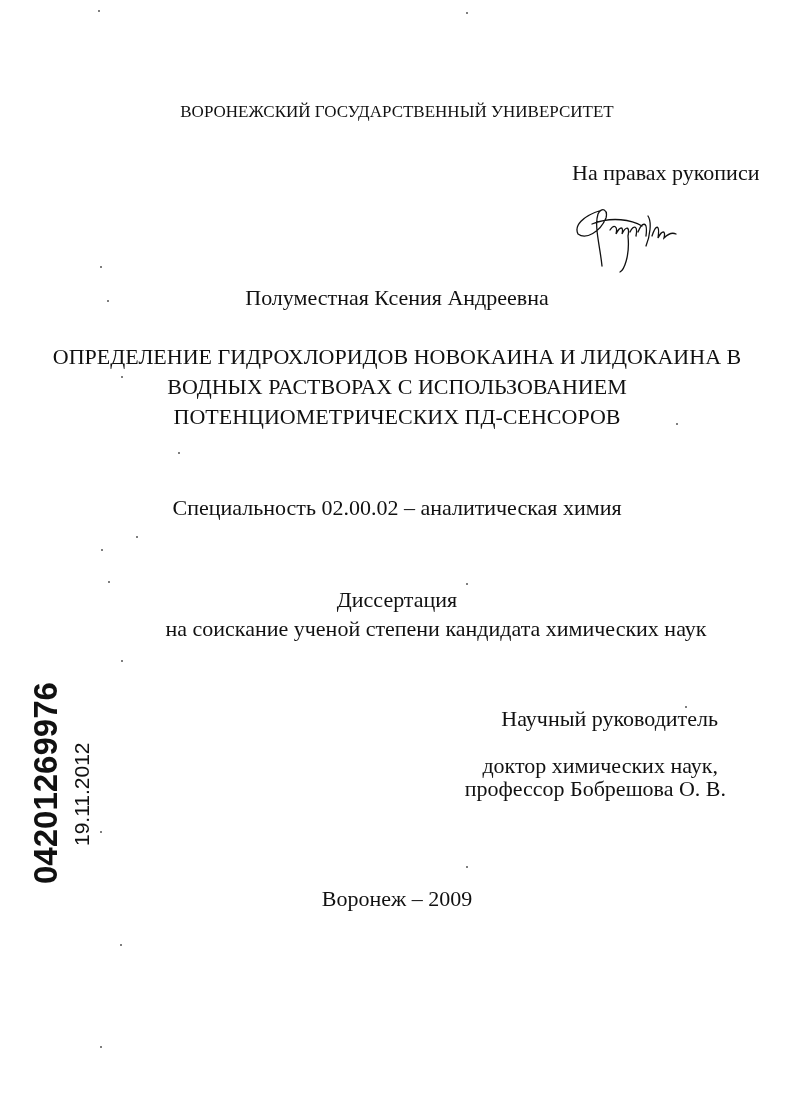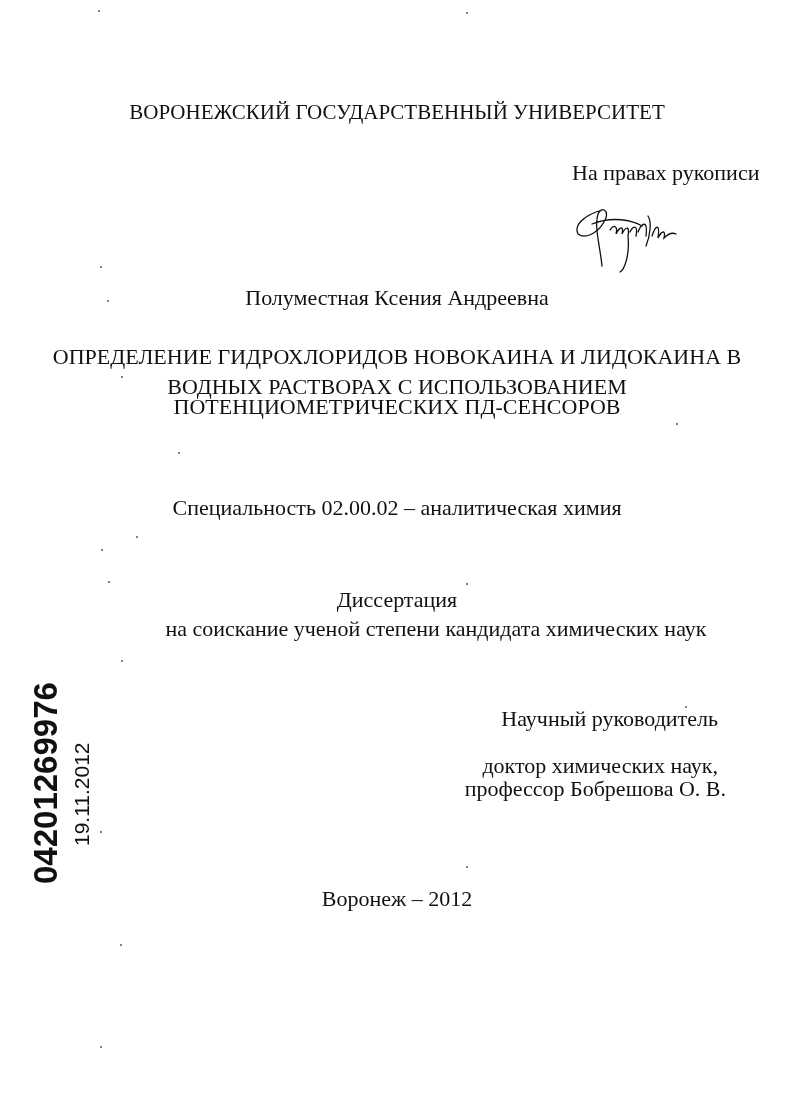--- a/index.html
+++ b/index.html
@@ -12,48 +12,48 @@
   .right { }
   .stamp {
     position:absolute; font-family:"Liberation Sans","DejaVu Sans",sans-serif;
     transform:rotate(-90deg); transform-origin:left top; white-space:nowrap; color:#111;
   }
   .dot { position:absolute; width:2px; height:2px; background:#555; border-radius:1px; }
 </style>
 </head>
 <body>
 
-<div class="t center" style="top:102px;font-size:21px;">ВОРОНЕЖСКИЙ ГОСУДАРСТВЕННЫЙ УНИВЕРСИТЕТ</div>
+<div class="t center" style="top:102px;font-size:17px;">ВОРОНЕЖСКИЙ ГОСУДАРСТВЕННЫЙ УНИВЕРСИТЕТ</div>
 
 <div class="t" style="top:163px;left:572px;">На правах рукописи</div>
 
 <svg style="position:absolute;left:572px;top:196px;" width="110" height="80" viewBox="0 0 110 80">
   <path d="M30 14 C10 20 2 30 6 38 C14 44 28 36 34 22 C36 14 30 10 26 18 C22 30 28 50 30 70 M20 28 C40 20 60 24 70 30 M38 34 C42 28 46 30 44 38 C48 30 52 30 50 38 C54 30 58 30 56 40 C58 60 52 74 48 76 M58 36 C62 28 66 30 64 40 M66 36 C70 26 76 24 74 40 M76 20 C80 26 78 40 74 50 M80 40 C84 28 88 28 86 42 C90 34 94 34 92 42 C96 38 100 36 104 38" fill="none" stroke="#111" stroke-width="1.3" stroke-linecap="round"></path>
 </svg>
 
 <div class="t center" style="top:288px;">Полуместная Ксения Андреевна</div>
 
 <div>
   <div class="t center" style="top:347px;">ОПРЕДЕЛЕНИЕ ГИДРОХЛОРИДОВ НОВОКАИНА И ЛИДОКАИНА В</div>
   <div class="t center" style="top:377px;">ВОДНЫХ РАСТВОРАХ С ИСПОЛЬЗОВАНИЕМ</div>
-  <div class="t center" style="top:397px;">ПОТЕНЦИОМЕТРИЧЕСКИХ ПД-СЕНСОРОВ</div>
+  <div class="t center" style="top:407px;">ПОТЕНЦИОМЕТРИЧЕСКИХ ПД-СЕНСОРОВ</div>
 </div>
 
 <div class="t center" style="top:498px;">Специальность 02.00.02 – аналитическая химия</div>
 
 <div class="t center" style="top:590px;">Диссертация</div>
 <div class="t center" style="top:619px;padding-left:39px;">на соискание ученой степени кандидата химических наук</div>
 
 <div>
   <div class="t right" style="top:709px;right:76px;">Научный руководитель</div>
   <div class="t right" style="top:756px;right:76px;">доктор химических наук,</div>
   <div class="t right" style="top:771px;right:68px;margin-top:8px;">профессор Бобрешова О. В.</div>
 </div>
 
-<div class="t center" style="top:889px;">Воронеж – 2012</div>
+<div class="t center" style="top:889px;">Воронеж – 2009</div>
 
 <div class="stamp" style="left:27px;top:884px;font-size:33px;font-weight:bold;letter-spacing:0px;">04201269976</div>
 <div class="stamp" style="left:70px;top:846px;font-size:21px;">19.11.2012</div>
 
 <div class="dot" style="left:98px;top:10px;"></div>
 <div class="dot" style="left:466px;top:12px;"></div>
 <div class="dot" style="left:100px;top:266px;"></div>
 <div class="dot" style="left:107px;top:300px;"></div>
 <div class="dot" style="left:121px;top:376px;"></div>
 <div class="dot" style="left:676px;top:423px;"></div>

